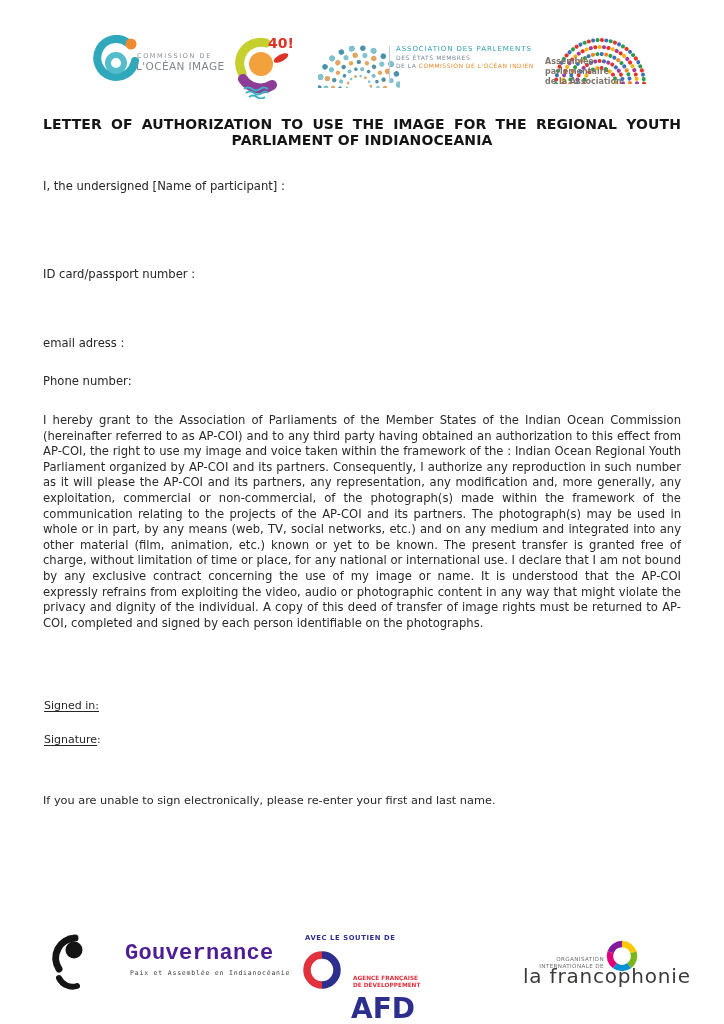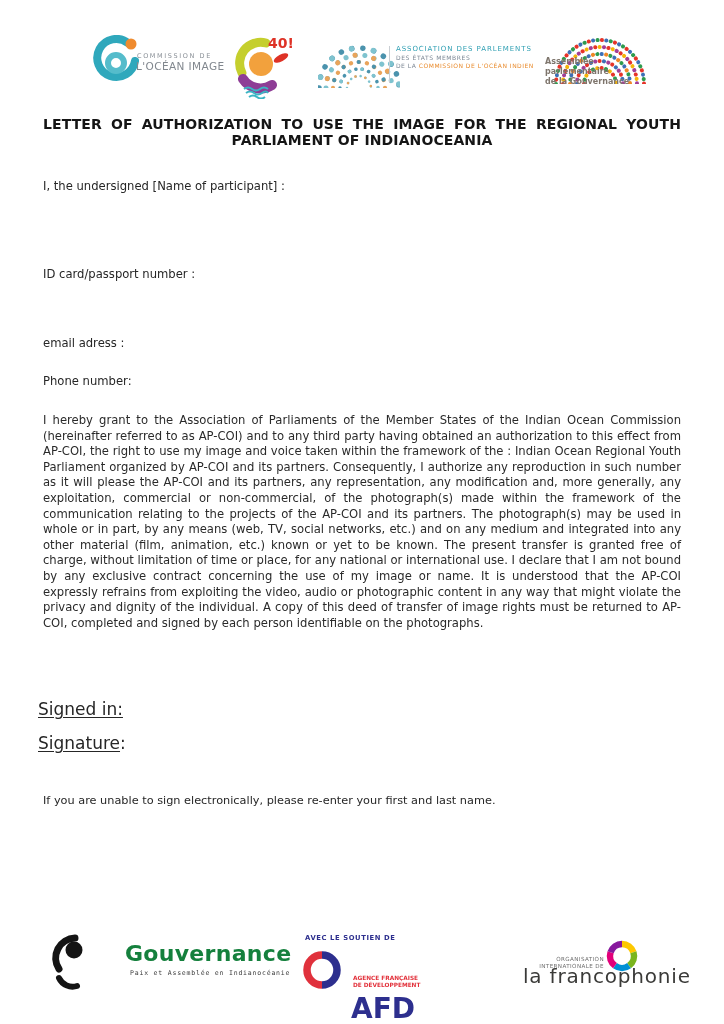--- a/index.html
+++ b/index.html
@@ -21,26 +21,26 @@
   .doc-title{left:43px;width:638px;top:116px;font-size:14px;font-weight:bold;line-height:16px;
              color:#151515;text-align:justify;text-align-last:center;letter-spacing:0.1px;}
   .field-label{left:43px;font-size:11.6px;color:#262626;white-space:nowrap;}
   .answer-area{background:transparent;}
 
   
   .body-par{left:43px;top:413px;width:638px;font-size:11.6px;line-height:15.6px;
             text-align:justify;color:#2a2a2a;}
 
   
-  .sig-line{left:38px;font-size:17px;color:#262626;}
+  .sig-line{left:44px;font-size:11px;color:#262626;}
   .u{text-decoration:underline;text-underline-offset:2px;}
   .note{left:43px;top:794px;font-size:11.3px;color:#262626;white-space:nowrap;}
 
   
-  .gouv-name{left:125px;top:941px;font-size:22px;font-weight:bold;color:#15803d;letter-spacing:0.3px;white-space:nowrap;}
+  .gouv-name{left:125px;top:941px;font-size:22px;font-weight:bold;color:#4c1d95;letter-spacing:0.3px;white-space:nowrap;font-family:Liberation Mono, monospace;}
   .gouv-tag{left:130px;top:969px;font-size:6.5px;letter-spacing:0.8px;color:#3a3a3a;
             font-family:"DejaVu Sans Mono","Liberation Mono",monospace;white-space:nowrap;}
   .afd-support{left:305px;top:934px;font-size:6.8px;font-weight:bold;letter-spacing:0.6px;color:#2d2f8e;white-space:nowrap;}
   .afd-name{left:351px;top:966px;font-size:28px;font-weight:bold;color:#2d2f8e;white-space:nowrap;margin-top:26px;}
   .afd-sub{left:353px;top:975px;font-size:5.8px;font-weight:bold;line-height:7px;color:#e2303a;white-space:nowrap;}
   .oif-org{left:528px;top:956px;width:76px;text-align:right;font-size:5.6px;line-height:6.6px;
            letter-spacing:0.4px;color:#6e6e6e;white-space:nowrap;}
   .oif-name{left:523px;top:964px;font-size:20px;color:#3a3a38;letter-spacing:0.8px;white-space:nowrap;}
 </style>
 </head>
@@ -101,21 +101,21 @@
       <path d="M 13 56 A 37 37 0 0 1 87 56" stroke="#f5b40a" stroke-dasharray="0.1 13.2" stroke-dashoffset="-4.4"></path>
       <path d="M 13 56 A 37 37 0 0 1 87 56" stroke="#a23f97" stroke-dasharray="0.1 13.2" stroke-dashoffset="-8.8"></path>
       <path d="M 6 56 A 44 44 0 0 1 94 56" stroke="#2e9b4e" stroke-dasharray="0.1 13.2"></path>
       <path d="M 6 56 A 44 44 0 0 1 94 56" stroke="#e63329" stroke-dasharray="0.1 13.2" stroke-dashoffset="-4.4"></path>
       <path d="M 6 56 A 44 44 0 0 1 94 56" stroke="#3d6fb6" stroke-dasharray="0.1 13.2" stroke-dashoffset="-8.8"></path>
     </g>
   </svg>
   <div class="abs apf-text">
     <div>Assemblée</div>
     <div>parlementaire</div>
-    <div>de la Gouvernance</div>
+    <div>de la Association</div>
   </div>
 
   <h1 class="abs doc-title" style="margin:0;">LETTER OF AUTHORIZATION TO USE THE IMAGE FOR THE REGIONAL YOUTH PARLIAMENT OF INDIANOCEANIA</h1>
 
   <div class="abs field-label" style="top:179px;">I, the undersigned [Name of participant] :</div>
   <div class="abs answer-area" style="left:43px;top:200px;width:638px;height:55px;"></div>
 
   <div class="abs field-label" style="top:267px;text-align:center;">ID card/passport number :</div>
   <div class="abs answer-area" style="left:43px;top:288px;width:638px;height:40px;"></div>
 

